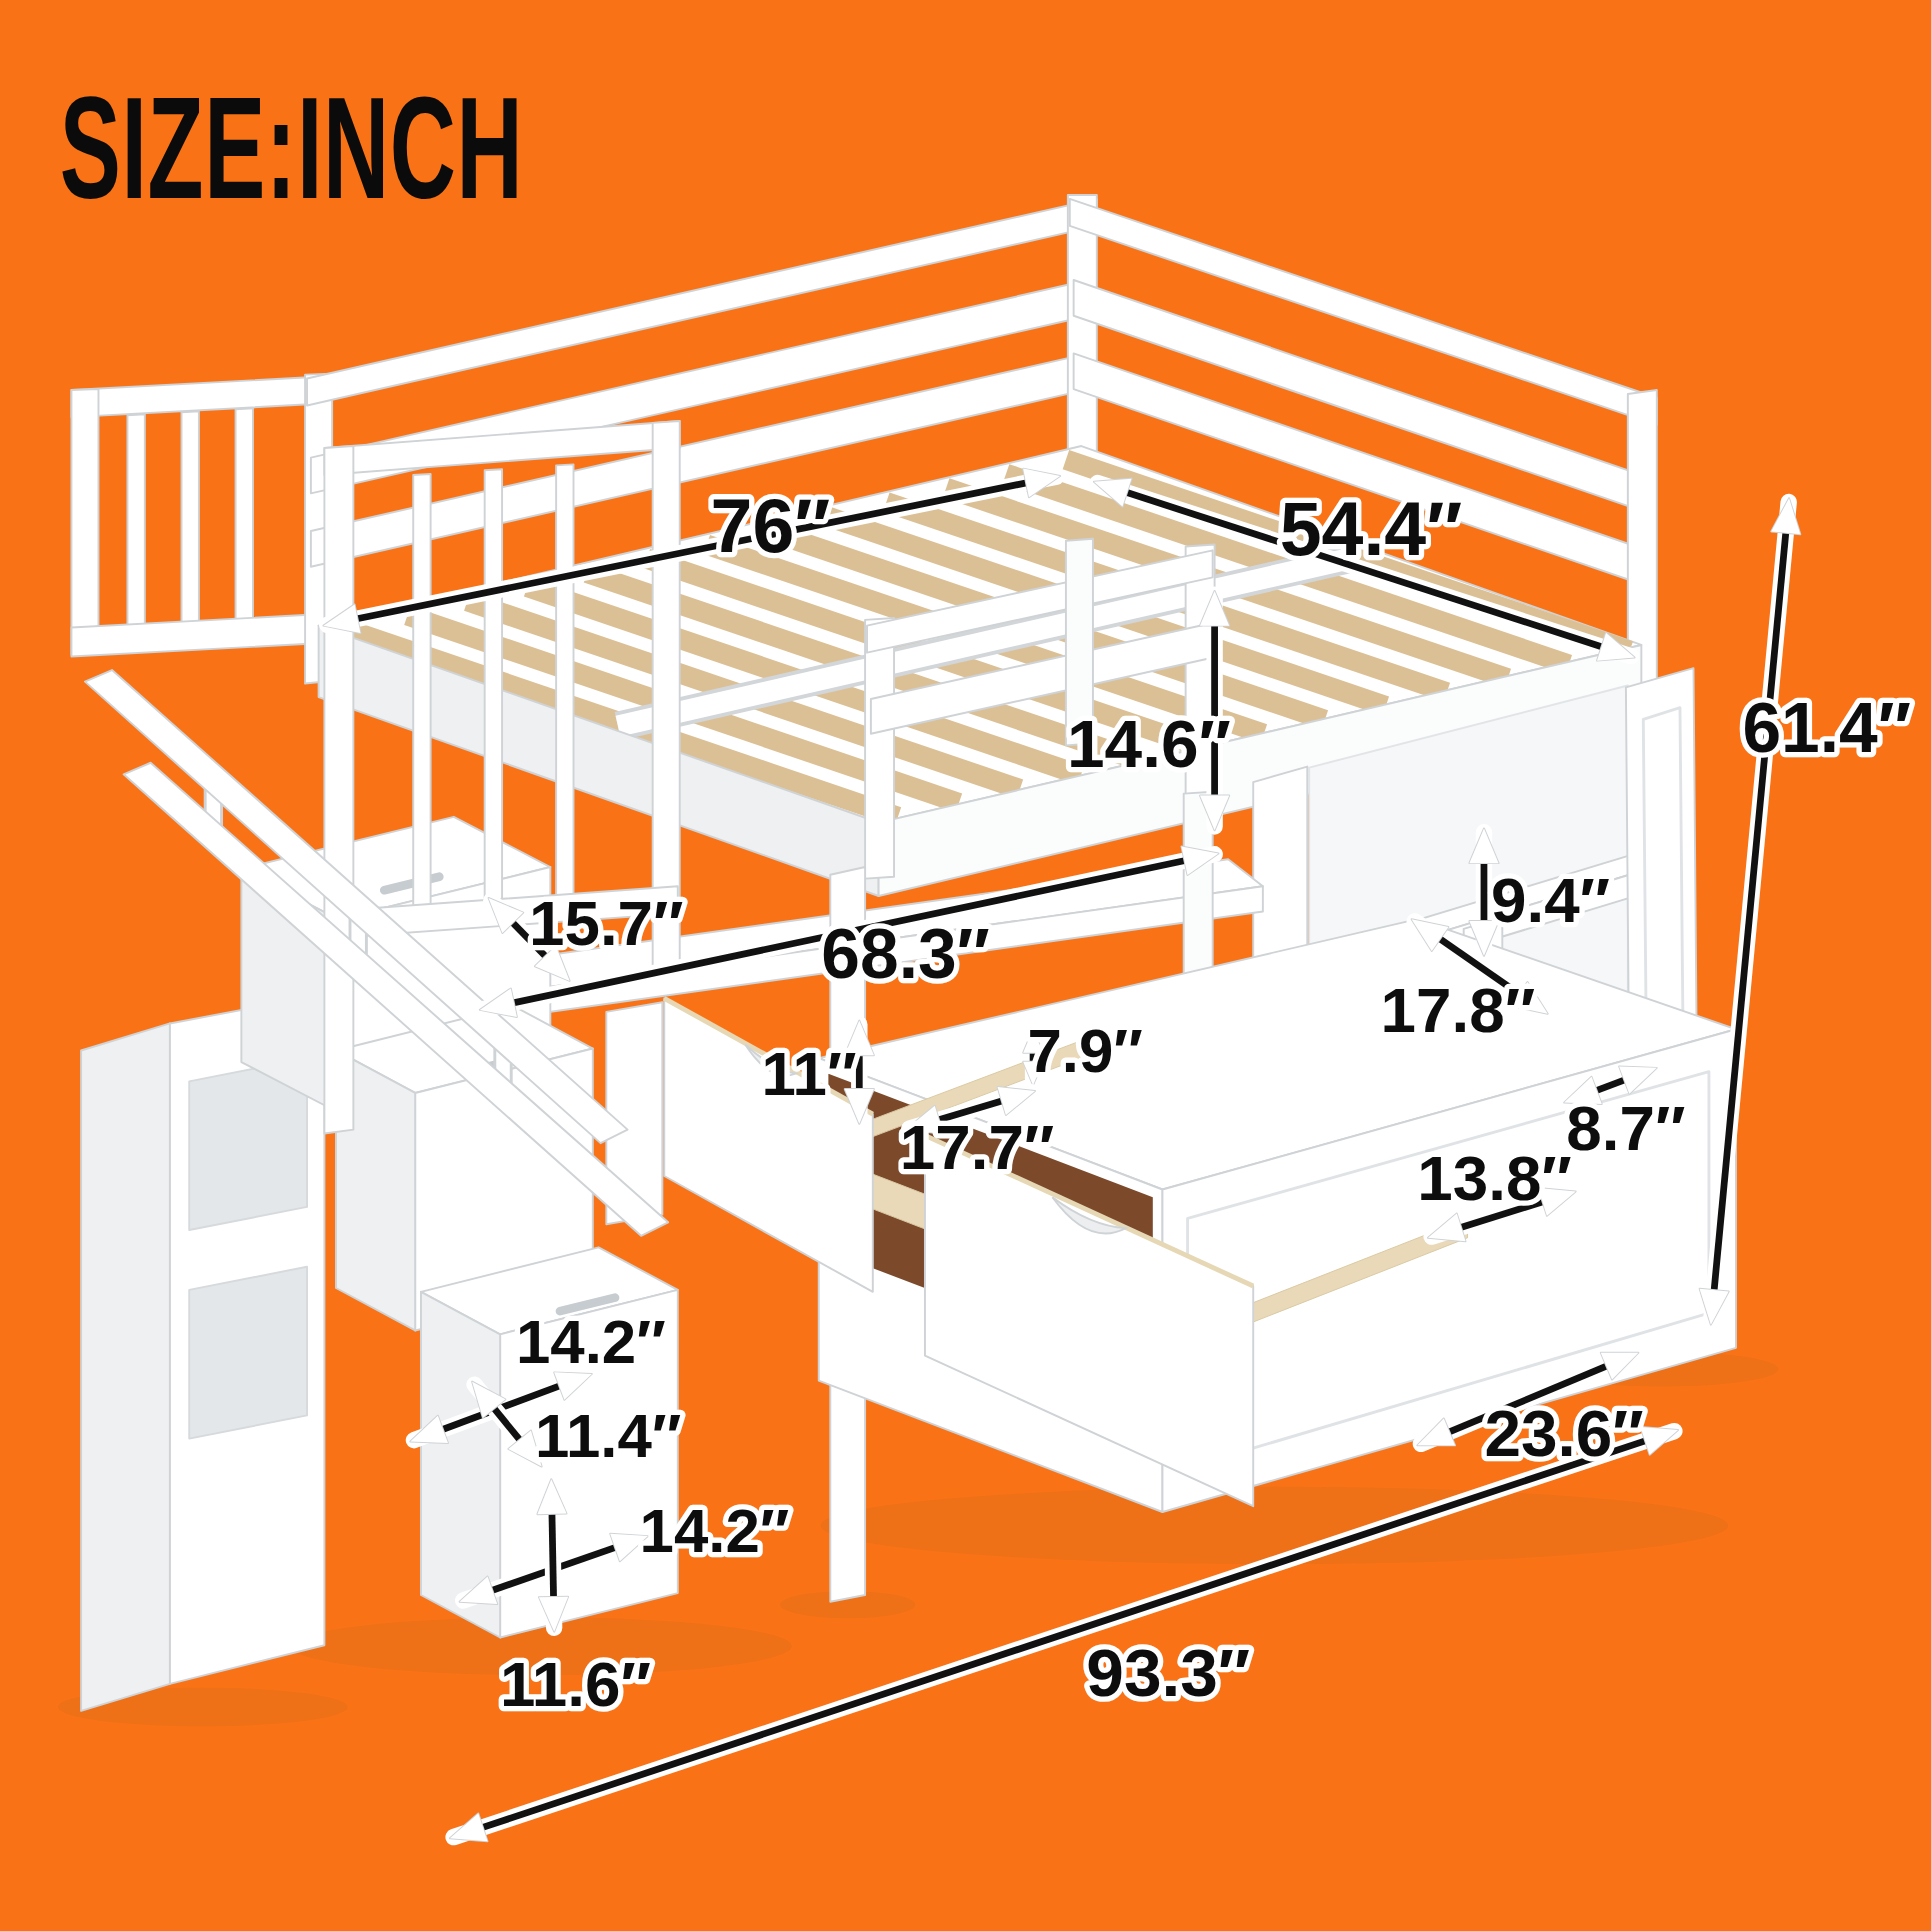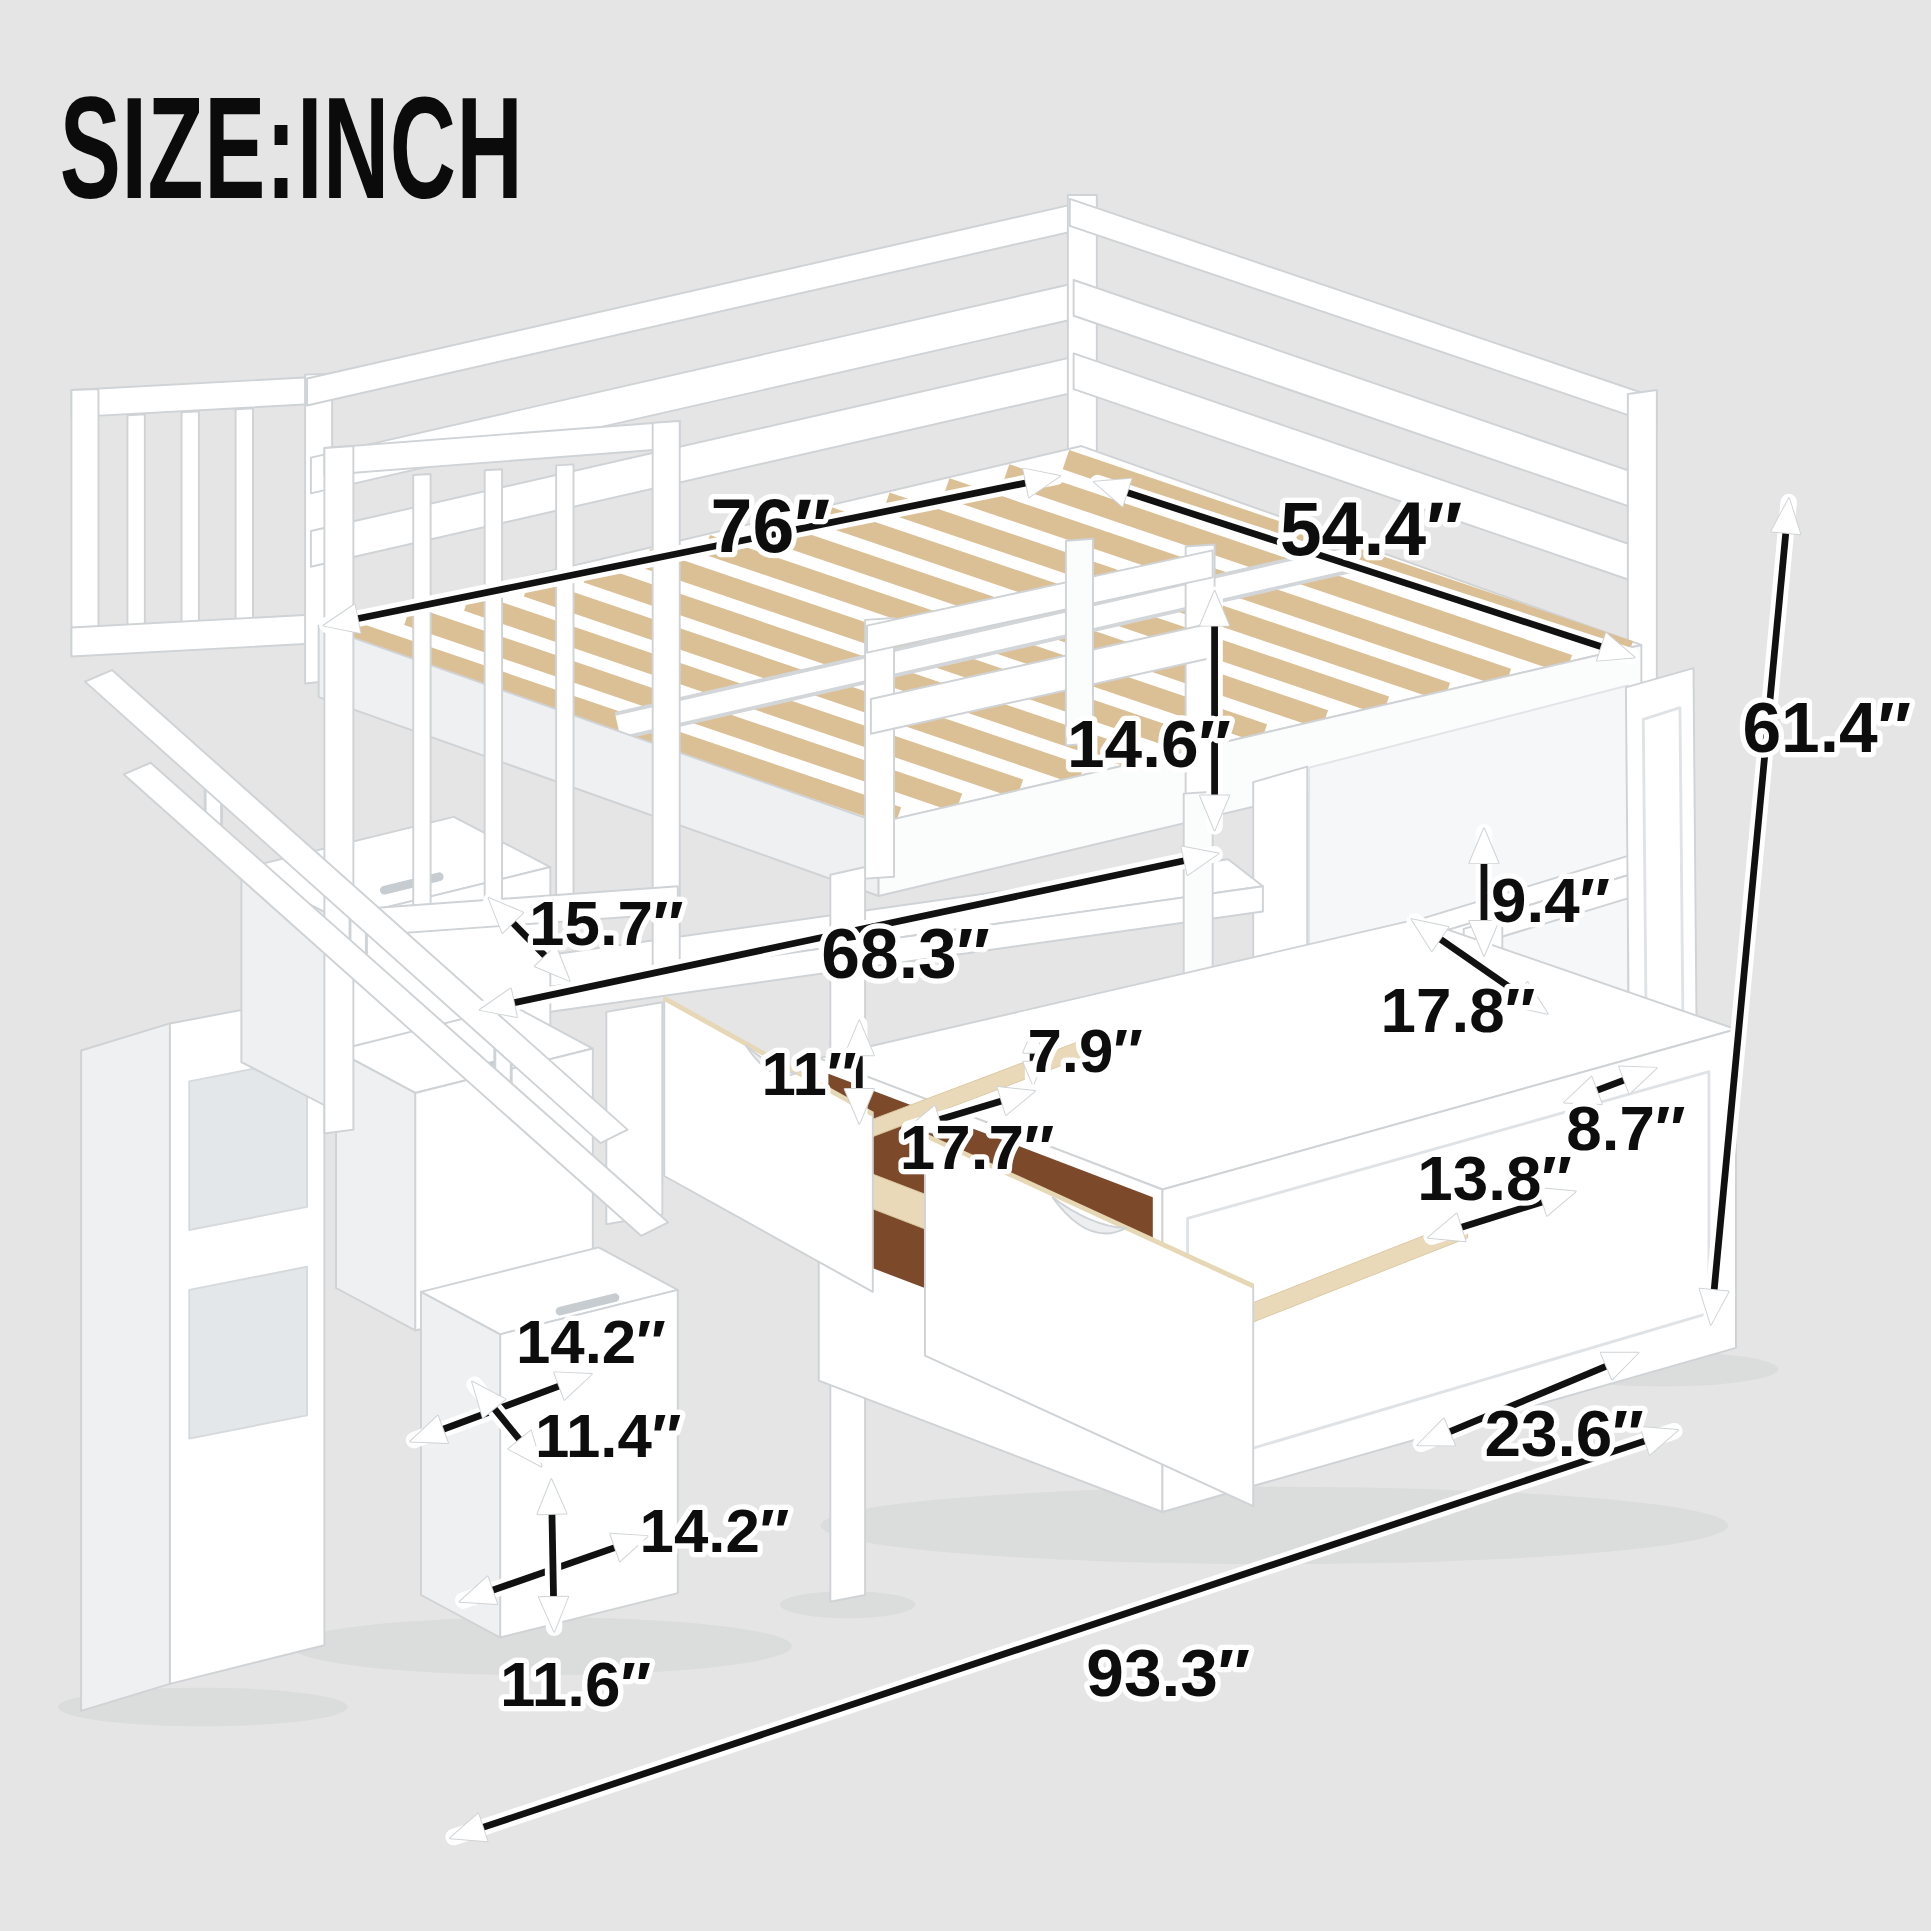--- a/index.html
+++ b/index.html
@@ -1,16 +1,16 @@
 <!DOCTYPE html>
 <html><head>
 <meta charset="utf-8">
 <style>
   html,body{margin:0;padding:0;background:#ffffff;}
-  .stage{position:relative;width:1931px;height:1931px;background:#e5e5e5;overflow:hidden;
+  .stage{position:relative;width:1931px;height:1931px;background:#f97316;overflow:hidden;
          font-family:"Liberation Sans","DejaVu Sans",sans-serif;}
   svg{position:absolute;left:0;top:0;}
   polygon{fill:#ffffff;stroke:#cfd3d6;stroke-width:2;stroke-linejoin:round;}
   .side{fill:#eef0f1;}
   .back{fill:#f6f7f8;stroke:#e2e5e8;}
   .lite{fill:#fbfcfc;}
   .open{fill:#e4e7e9;stroke:#d6dadd;}
   .walnut{fill:#7c4a2b;stroke:none;}
   .ply{fill:#ead9b9;stroke:#d9c9a2;stroke-width:1;}
   .inset{fill:none;stroke:#e0e3e6;stroke-width:3;}

